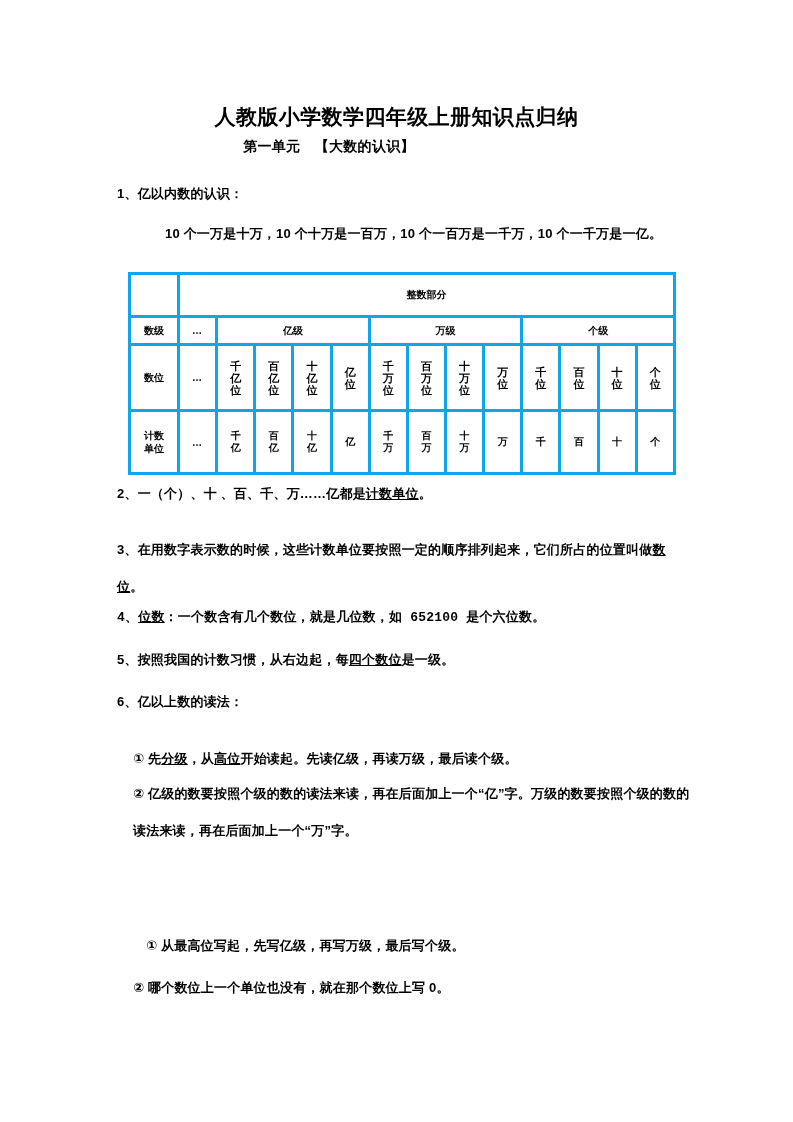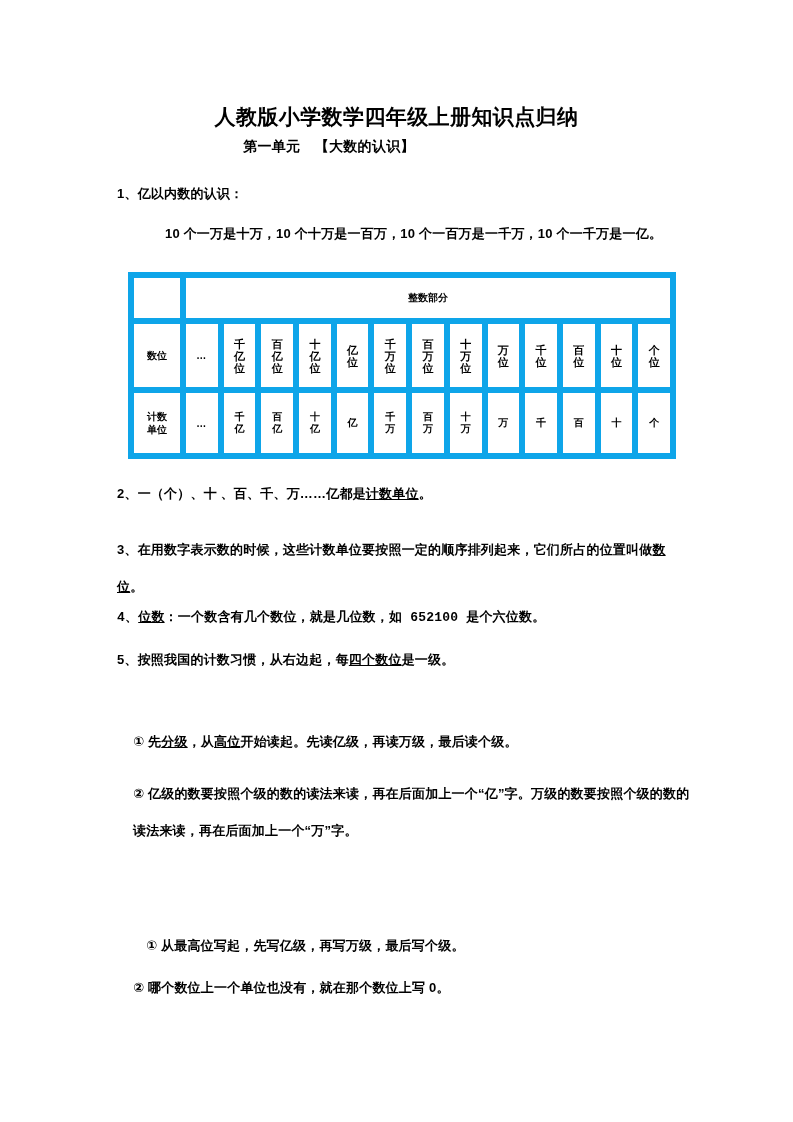--- a/index.html
+++ b/index.html
@@ -53,42 +53,42 @@
     letter-spacing: 0.2px;
     margin-top: 12px;
   }
   .p-item1  { left: 117px; top: 171px; width: 570px; }
   .p-ex     { left: 165px; top: 211px; width: 520px; }
   .p-item2  { left: 117px; top: 471px; width: 570px; }
   .p-item3  { left: 117px; top: 519px; width: 570px; line-height: 37px; }
   .p-item4  { left: 117px; top: 595px; width: 570px; font-family: Liberation Mono, monospace; }
   .p-item5  { left: 117px; top: 637px; width: 570px; }
   .p-item6  { left: 117px; top: 679px; width: 570px; }
-  .p-6a     { left: 133px; top: 719px; width: 560px; }
+  .p-6a     { left: 133px; top: 736px; width: 560px; }
   .p-6b     { left: 133px; top: 763px; width: 557px; line-height: 37px; }
   .p-6c     { left: 133px; top: 839px; width: 557px; }
   .p-item7  { left: 117px; top: 881px; width: 570px; }
   .p-7a     { left: 146px; top: 923px; width: 560px; }
   .p-7b     { left: 133px; top: 965px; width: 560px; }
   u.ul { text-decoration: underline; text-underline-offset: 1px; }
 
   
   .tbl-wrap {
     position: absolute;
     left: 128px;
     top: 272px;
   }
   table.digit-table {
     border-collapse: collapse;
     table-layout: fixed;
     width: 548px;
     font-family: "Liberation Sans", "DejaVu Sans", sans-serif;
   }
   table.digit-table td {
-    border: 6px solid #0ea5e9;
+    border: 3px solid #0ea5e9;
     text-align: center;
     vertical-align: middle;
     padding: 0;
     font-size: 10px;
     font-weight: bold;
   }
   td.head-int {
     height: 40px;
     font-size: 14px;
     font-weight: bold;
@@ -128,20 +128,27 @@
   <div class="para p-item1">1、亿以内数的认识：</div>
   <div class="para p-ex">10 个一万是十万，10 个十万是一百万，10 个一百万是一千万，10 个一千万是一亿。</div>
 
   <div class="tbl-wrap">
     <table class="digit-table">
       <tbody>
           <tr>
         <td class="blank-corner"></td>
         <td class="head-int" colspan="13">整数部分</td>
       </tr>
+      <tr class="r-level">
+        <td class="rowlabel">数级</td>
+        <td class="col-dots dots">…</td>
+        <td colspan="4">亿级</td>
+        <td colspan="4">万级</td>
+        <td colspan="4">个级</td>
+      </tr>
       <tr class="r-pos">
         <td class="rowlabel-strong">数位</td>
         <td class="col-dots dots">…</td>
         <td><span class="vstack"><span>千</span><span>亿</span><span>位</span></span></td>
         <td><span class="vstack"><span>百</span><span>亿</span><span>位</span></span></td>
         <td><span class="vstack"><span>十</span><span>亿</span><span>位</span></span></td>
         <td><span class="vstack"><span>亿</span><span>位</span></span></td>
         <td><span class="vstack"><span>千</span><span>万</span><span>位</span></span></td>
         <td><span class="vstack"><span>百</span><span>万</span><span>位</span></span></td>
         <td><span class="vstack"><span>十</span><span>万</span><span>位</span></span></td>
@@ -171,18 +178,19 @@
         <td><span class="unitstack"><span>个</span></span></td>
       </tr>
     </tbody>
       </table>
   </div>
 
   <div class="para p-item2">2、一（个）、十 、百、千、万……亿都是<u class="ul">计数单位</u>。</div>
   <div class="para p-item3">3、在用数字表示数的时候，这些计数单位要按照一定的顺序排列起来，它们所占的位置叫做<u class="ul">数位</u>。</div>
   <div class="para p-item4">4、<u class="ul">位数</u>：一个数含有几个数位，就是几位数，如 652100 是个六位数。</div>
   <div class="para p-item5">5、按照我国的计数习惯，从右边起，每<u class="ul">四个数位</u>是一级。</div>
+  <div class="para p-item6">6、亿以上数的读法：</div>
   <div class="para p-6a">① 先<u class="ul">分级</u>，从<u class="ul">高位</u>开始读起。先读亿级，再读万级，最后读个级。</div>
   <div class="para p-6b">② 亿级的数要按照个级的数的读法来读，再在后面加上一个“亿”字。万级的数要按照个级的数的读法来读，再在后面加上一个“万”字。</div>
   <div class="para p-7a">① 从最高位写起，先写亿级，再写万级，最后写个级。</div>
   <div class="para p-7b">② 哪个数位上一个单位也没有，就在那个数位上写 0。</div>
 
 </div>
 
 </body></html>

